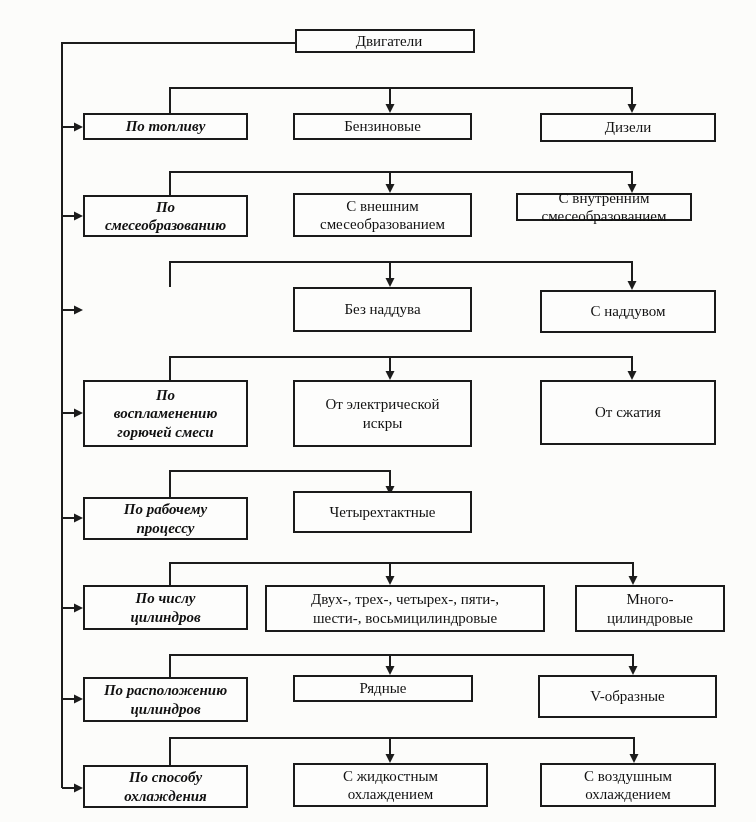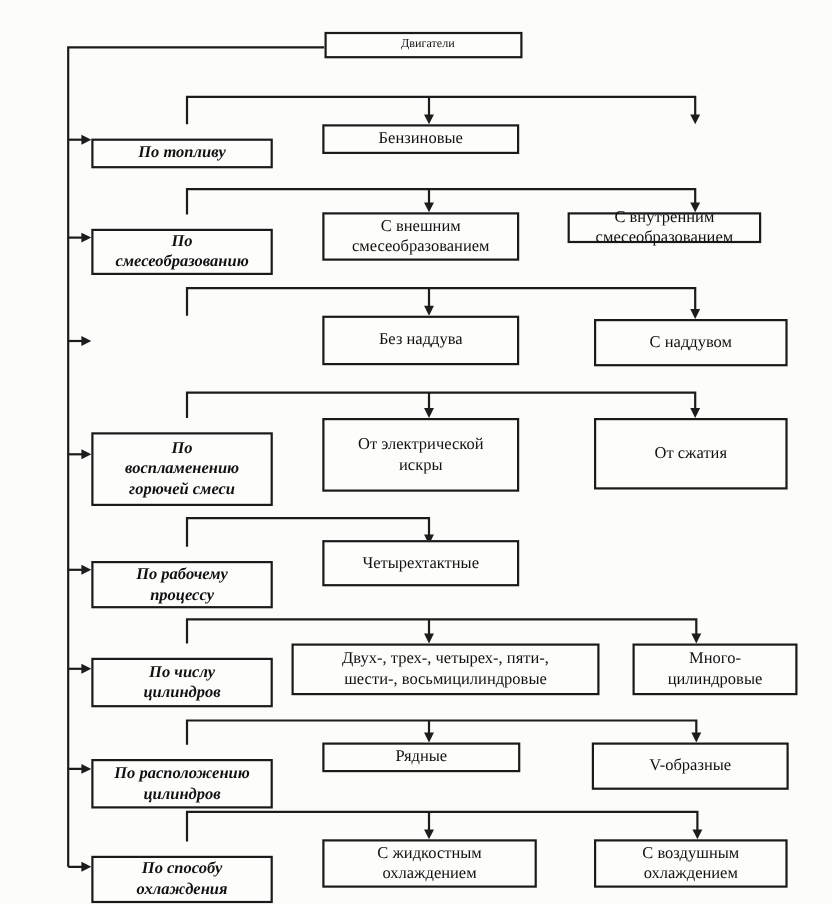--- a/index.html
+++ b/index.html
@@ -33,24 +33,23 @@
     justify-content: center;
     text-align: center;
     white-space: pre-line;
     font-size: 15px;
     line-height: 1.22;
     padding: 1px 4px;
   }
   .cat {
     font-style: italic;
     font-weight: bold;
-    margin-top: 13px;
   }
   .title-box {
-    font-size: 11px;
+    font-size: 15px;
     padding-left: 12px;
   }
 </style>
 </head>
 <body>
 
 <div class="stage">
 
   <svg class="wires" width="756" height="822" viewBox="0 0 756 822">
     <g stroke="#1c1c1c" stroke-width="2" fill="none">
@@ -115,20 +114,21 @@
       <polygon points="628.5,666 637.5,666 633,675"></polygon>
       <polygon points="385.5,754 394.5,754 390,763"></polygon>
       <polygon points="629.5,754 638.5,754 634,763"></polygon>
     </g>
   </svg>
 
   <div class="box title-box" style="left:295px;top:29px;width:180px;height:24px">Двигатели</div>
 
   <div class="box cat" style="left:83px;top:113px;width:165px;height:27px">По топливу</div>
   <div class="box" style="left:293px;top:113px;width:179px;height:27px">Бензиновые</div>
+  <div class="box" style="left:540px;top:113px;width:176px;height:29px">Дизели</div>
 
   <div class="box cat" style="left:83px;top:195px;width:165px;height:42px">По
 смесеобразованию</div>
   <div class="box" style="left:293px;top:193px;width:179px;height:44px">С внешним
 смесеобразованием</div>
   <div class="box" style="left:516px;top:193px;width:176px;height:28px">С внутренним
 смесеобразованием</div>
 
   <div class="box" style="left:293px;top:287px;width:179px;height:45px">Без наддува</div>
   <div class="box" style="left:540px;top:290px;width:176px;height:43px">С наддувом</div>

